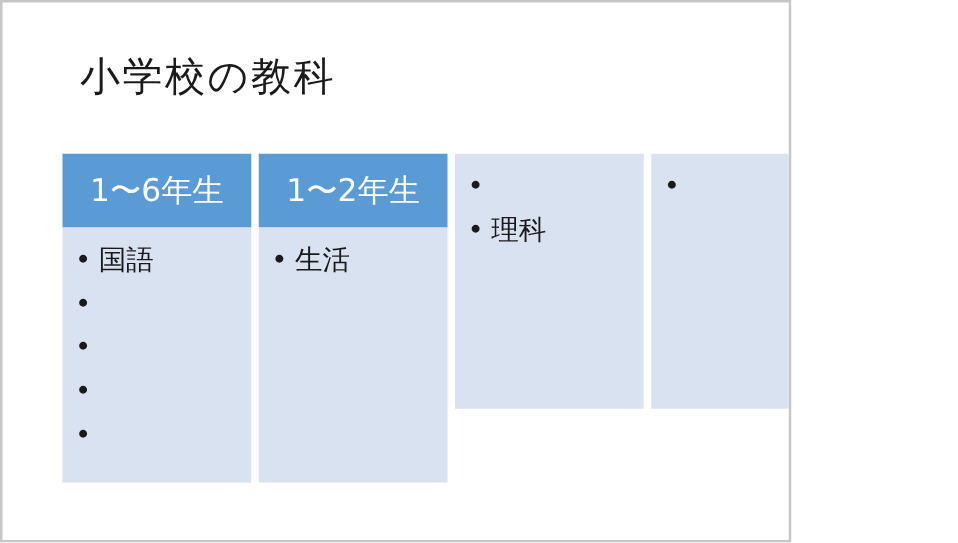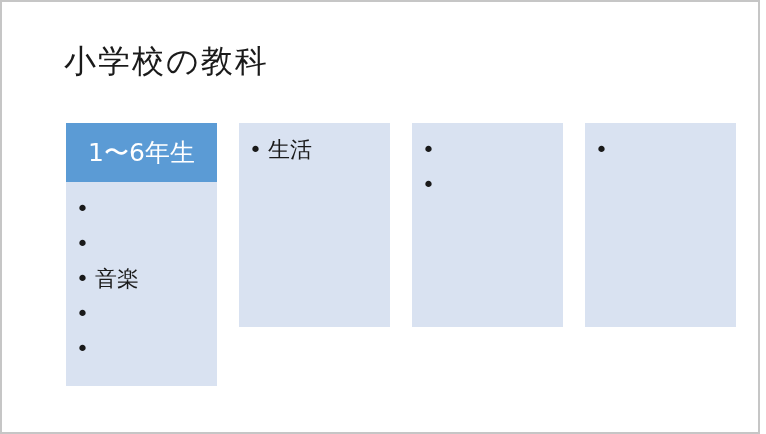--- a/index.html
+++ b/index.html
@@ -3,43 +3,43 @@
 <meta charset="utf-8">
 <style>
   html, body {
     margin: 0;
     padding: 0;
     background: #ffffff;
     font-family: "DejaVu Sans", "Liberation Sans", sans-serif;
   }
   .slide {
     position: relative;
-    width: 760px;
+    width: 633px;
     height: 434px;
     box-sizing: border-box;
     background: #ffffff;
     border: 2px solid var(--slide_border, #c6c6c6);
     overflow: hidden;
   }
   .slide-title {
     position: absolute;
     left: 62px;
     top: 37px;
     font-size: 32px;
     line-height: 44px;
     letter-spacing: 2px;
     color: var(--text, #1a1a1a);
     white-space: nowrap;
   }
   .columns {
     position: absolute;
-    left: 64px;
+    left: 48px;
     top: 121px;
     display: flex;
-    gap: 22px;
+    gap: 6px;
   }
   .column {
     width: 151px;
     display: flex;
     flex-direction: column;
   }
   .col-header {
     height: 59px;
     background: var(--header_bg, #5b9bd5);
     color: var(--header_text, #ffffff);
@@ -78,53 +78,55 @@
 
   <div class="slide-title">小学校の教科</div>
 
   <div class="columns">
 
     <div class="column">
       <div class="col-header">1〜6年生</div>
       <ul class="col-body">
         <li>
             <span class="bullet">•</span>
+            <span>国語</span>
           </li>
         <li>
             <span class="bullet">•</span>
           </li>
         <li>
             <span class="bullet">•</span>
-            <span>音楽</span>
           </li>
         <li>
             <span class="bullet">•</span>
           </li>
         <li>
             <span class="bullet">•</span>
           </li>
       </ul>
     </div>
 
     <div class="column">
+      <div class="col-header">1〜2年生</div>
       <ul class="col-body">
         <li>
             <span class="bullet">•</span>
             <span>生活</span>
           </li>
       </ul>
     </div>
 
     <div class="column">
       <ul class="col-body">
         <li>
             <span class="bullet">•</span>
           </li>
         <li>
             <span class="bullet">•</span>
+            <span>理科</span>
           </li>
       </ul>
     </div>
 
     <div class="column">
       <ul class="col-body">
         <li>
             <span class="bullet">•</span>
           </li>
       </ul>

